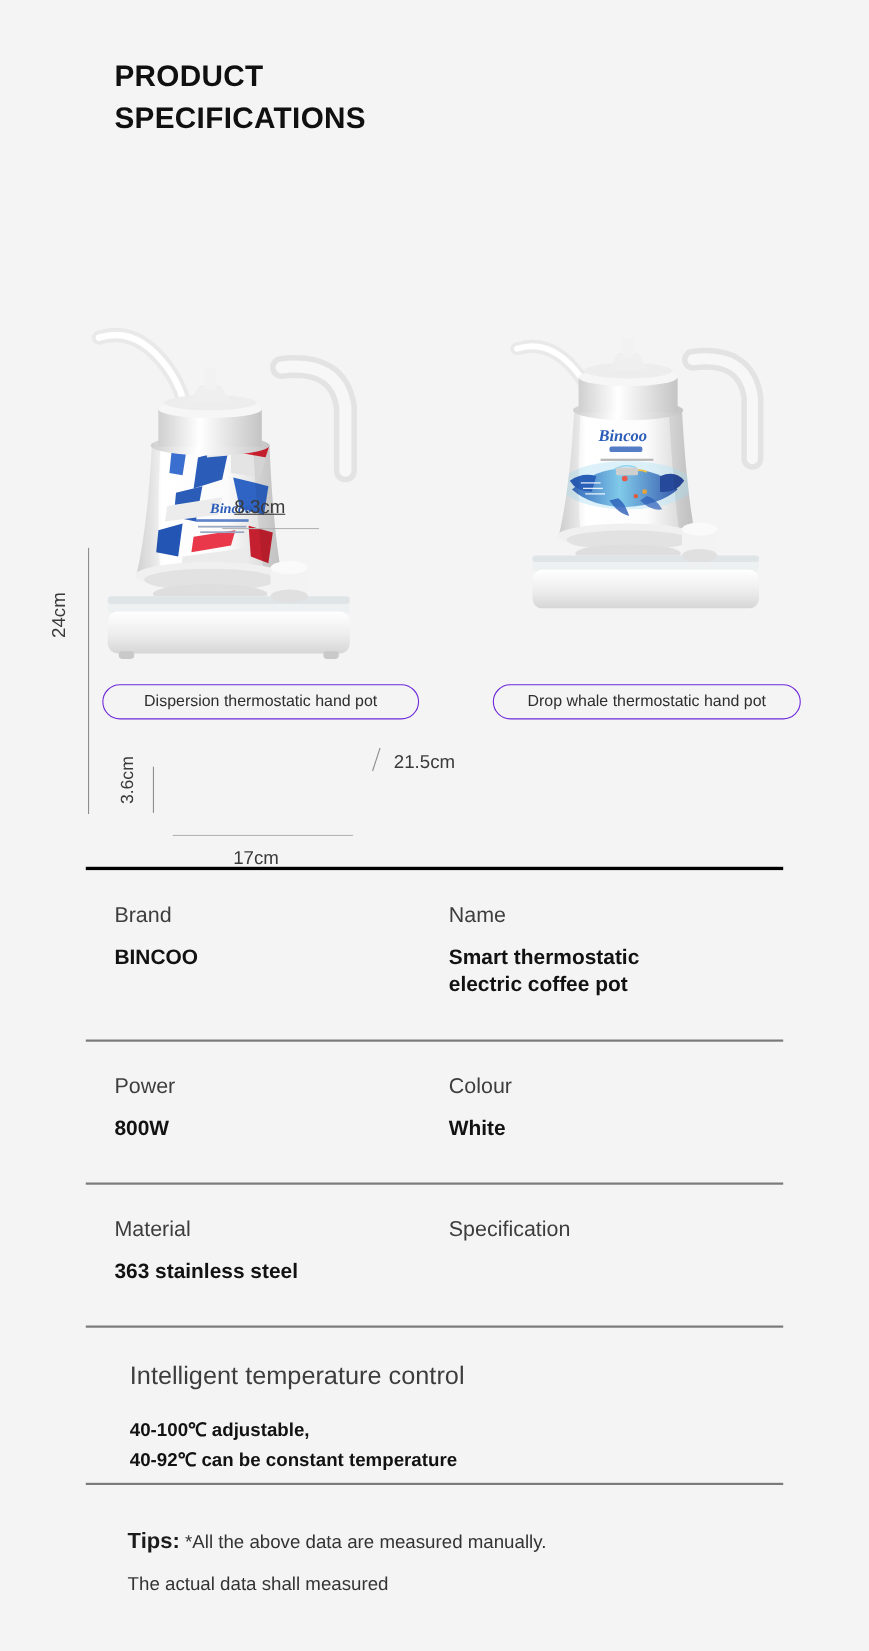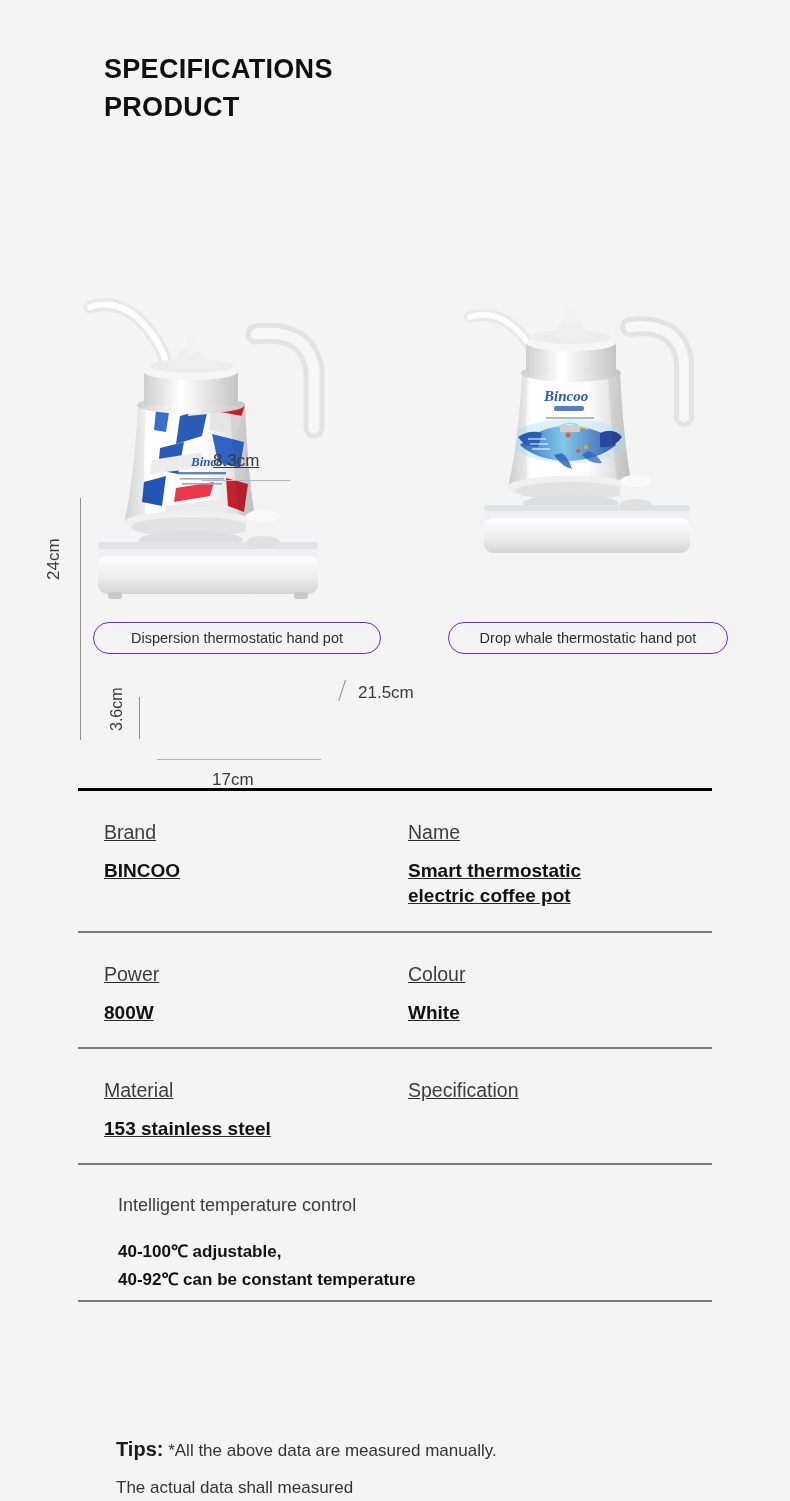--- a/index.html
+++ b/index.html
@@ -114,70 +114,68 @@
     background: #000;
     width: 100%;
   }
   .rule-mid {
     height: 2px;
     background: #7a7a7a;
     width: 100%;
   }
   .spec-row {
     display: flex;
-    padding: 30px 0 22px 26px;
-    text-decoration: underline;
+    padding: 30px 0 36px 26px;
   }
   .spec-cell { width: 50%; }
   .spec-key {
     font-size: 19.5px;
     color: #3d3d3d;
     font-weight: normal;
     line-height: 1.2;
   }
   .spec-val {
     font-size: 19px;
     font-weight: bold;
     color: #121212;
     margin-top: 14px;
     line-height: 1.32;
   }
   .spec-val .l2 { display: block; }
 
   .temp-row {
     padding: 30px 0 6px 40px;
   }
-  .temp-key { font-size: 18px; color: #3d3d3d; }
+  .temp-key { font-size: 23px; color: #3d3d3d; }
   .temp-val {
     font-size: 17px;
     font-weight: bold;
     color: #121212;
     margin-top: 22px;
     line-height: 1.62;
   }
   .temp-val .l2 { display: block; }
 
   
   .tips {
     position: absolute;
     left: 116px;
     top: 1390px;
     width: 600px;
-    margin-top: 48px;
   }
   .tips-line1 { font-size: 17px; color: #333; }
   .tips-strong { font-size: 20px; font-weight: bold; color: #1b1b1b; }
   .tips-line2 { font-size: 17px; color: #333; margin-top: 17px; }
 </style>
 </head>
 <body>
 
 <div class="page-title">
+  <span class="line">PRODUCT</span>
   <span class="line">SPECIFICATIONS</span>
-  <span class="line">PRODUCT</span>
 </div>
 
 <div class="showcase">
 
   <svg class="product-figure fig-a" viewBox="0 0 330 380" xmlns="http://www.w3.org/2000/svg">
     <defs>
       <linearGradient id="bodyA" x1="0" y1="0" x2="1" y2="0">
         <stop offset="0%" stop-color="#dcdcdc"></stop>
         <stop offset="18%" stop-color="#ffffff"></stop>
         <stop offset="62%" stop-color="#fbfbfb"></stop>
@@ -387,21 +385,21 @@
       <div class="spec-key">Colour</div>
       <div class="spec-val">White</div>
     </div>
   </div>
 
   <div class="rule-mid"></div>
 
   <div class="spec-row">
     <div class="spec-cell">
       <div class="spec-key">Material</div>
-      <div class="spec-val">153 stainless steel</div>
+      <div class="spec-val">363 stainless steel</div>
     </div>
     <div class="spec-cell">
       <div class="spec-key">Specification</div>
     </div>
   </div>
 
   <div class="rule-mid"></div>
 
   <div class="temp-row">
     <div class="temp-key">Intelligent temperature control</div>

